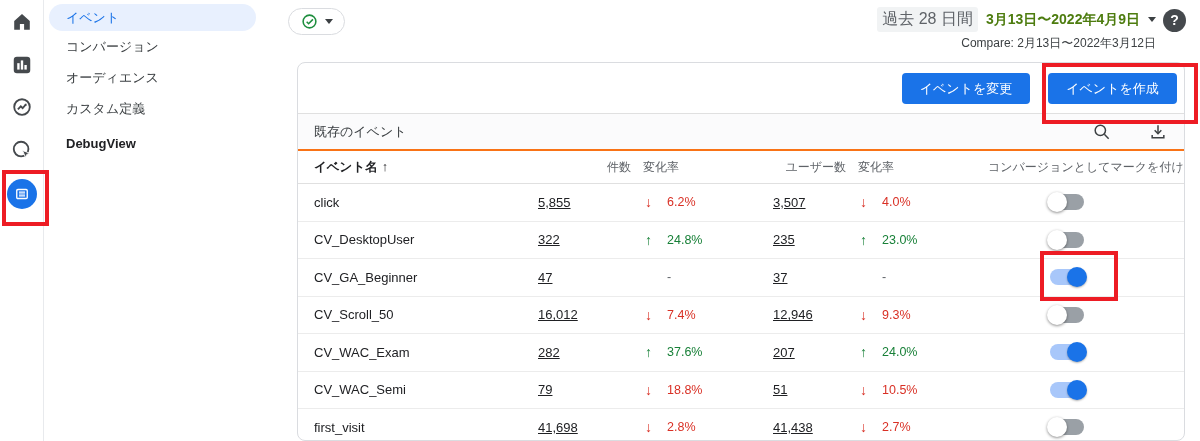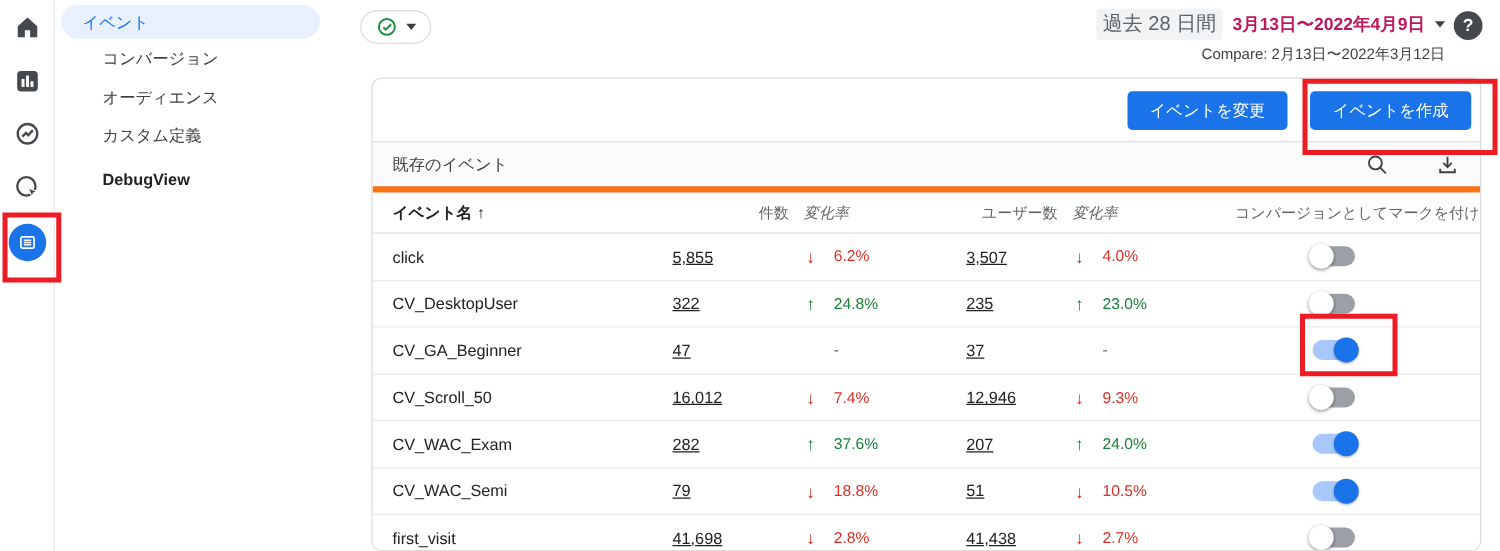--- a/index.html
+++ b/index.html
@@ -11,53 +11,53 @@
 
   
   .nav-rail{position:absolute;left:0;top:0;width:43px;height:441px;background:#fff;border-right:1px solid #e8eaed;}
   .rail-icon{position:absolute;left:50%;transform:translateX(-50%);width:22px;height:22px;}
   .rail-icon svg{display:block;width:22px;height:22px;}
   .configure-circle{position:absolute;left:7px;top:179px;width:30px;height:30px;border-radius:50%;background:#1a73e8;display:flex;align-items:center;justify-content:center;}
   .configure-circle svg{width:18px;height:18px;}
 
   
   .sidebar{position:absolute;left:44px;top:0;width:245px;height:441px;background:#fff;}
-  .side-item{position:absolute;left:16px;height:31px;line-height:31px;padding-left:22px;font-size:13px;color:#3c4043;width:223px;cursor:pointer;}
+  .side-item{position:absolute;left:0;height:31px;line-height:31px;padding-left:22px;font-size:13px;color:#3c4043;width:223px;cursor:pointer;}
   .side-item.selected{left:5px;top:4px;width:207px;height:27px;line-height:27px;border-radius:14px;background:#e8f0fe;color:#1a73e8;padding-left:17px;box-sizing:border-box;}
   .side-item.debug{color:#202124;font-weight:bold;}
 
   
   .check-pill{position:absolute;left:288px;top:8px;width:55px;height:25px;border:1px solid #dadce0;border-radius:14px;background:#fff;display:flex;align-items:center;justify-content:center;gap:7px;cursor:pointer;}
   .caret{width:0;height:0;border-left:4.5px solid transparent;border-right:4.5px solid transparent;border-top:5.5px solid #3c4043;}
   .date-block{position:absolute;right:44px;top:7px;text-align:right;}
   .date-line1{display:flex;align-items:center;justify-content:flex-end;gap:8px;}
   .range-chip{background:#f1f3f4;color:#5f6368;font-size:16px;padding:2px 5px;border-radius:3px;white-space:nowrap;}
-  .range-main{font-size:14px;font-weight:bold;color:#be185d;white-space:nowrap;}
+  .range-main{font-size:14px;font-weight:bold;color:#4d7c0f;white-space:nowrap;}
   .compare-line{font-size:12px;color:#3c4043;margin-top:3px;white-space:nowrap;}
   .help-btn{position:absolute;right:14px;top:9px;width:23px;height:23px;border-radius:50%;background:#45494d;color:#fff;font-size:14px;font-weight:bold;text-align:center;line-height:23px;cursor:pointer;}
 
   
   .card{position:absolute;left:297px;top:62px;width:888px;height:379px;background:#fff;border:1px solid #dadce0;border-radius:8px;box-sizing:border-box;overflow:hidden;}
   .btn-row{position:relative;height:50px;border-bottom:1px solid #e0e0e0;}
   .btn{position:absolute;top:10px;height:31px;background:#1a73e8;color:#fff;font-size:13px;border:none;border-radius:4px;cursor:pointer;font-family:inherit;}
   .btn.modify{right:154px;width:128px;}
   .btn.create{right:7px;width:129px;}
 
-  .table-toolbar{height:35px;display:flex;align-items:center;background:#fbfbfc;border-bottom:5px solid #f97316;padding:0 16px;}
+  .table-toolbar{height:35px;display:flex;align-items:center;background:#fbfbfc;border-bottom:2px solid #f97316;padding:0 16px;}
   .toolbar-title{flex:1;font-size:13px;color:#3c4043;}
   .toolbar-icons{display:flex;align-items:center;gap:36px;}
   .tool-icon{width:20px;height:20px;cursor:pointer;}
   .tool-icon svg{display:block;width:20px;height:20px;}
 
   .grid-cols{display:grid;grid-template-columns:240px 93px 142px 73px 142px auto;align-items:center;}
   .thead{height:32px;border-bottom:1px solid #e0e0e0;font-size:12px;color:#5f6368;}
   .th-name{padding-left:16px;font-size:12.5px;font-weight:bold;color:#202124;}
   .sort-arrow{margin-left:4px;font-weight:bold;color:#202124;}
   .th-right{text-align:right;}
-  .th-change{padding-left:12px;font-style:italic;}
+  .th-change{padding-left:12px;}
   .th-mark{text-align:right;padding-right:14px;white-space:nowrap;}
 
   .trow{height:36.5px;border-bottom:1px solid #ececec;font-size:13px;color:#202124;}
   .cell-name{padding-left:16px;}
   .cell-num{text-decoration:underline;}
   .cell-change{display:flex;align-items:center;padding-left:12px;gap:13px;}
   .arrow{width:11px;text-align:center;font-size:14px;font-weight:bold;}
   .arrow.neg,.pct.neg{color:#d93025;}
   .arrow.pos,.pct.pos{color:#188038;}
   .pct.muted{color:#5f6368;}

